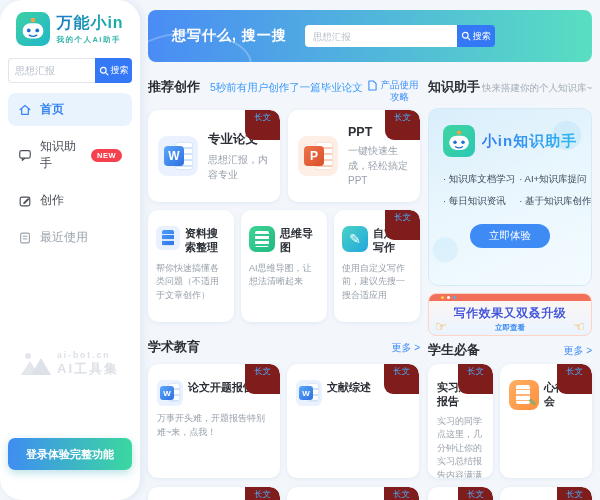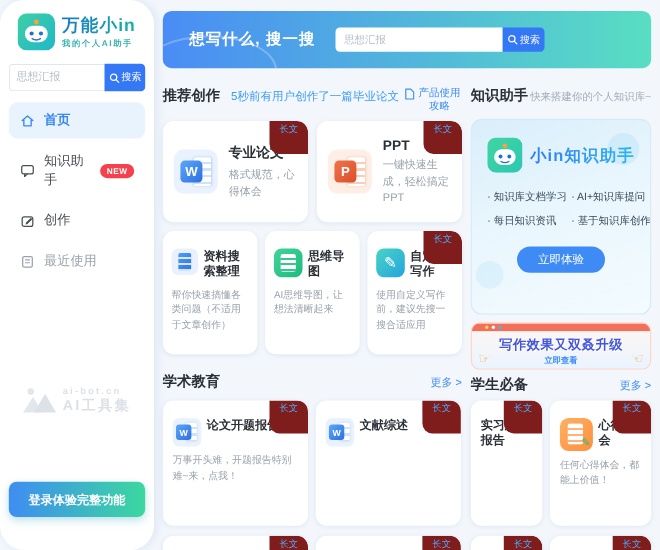--- a/index.html
+++ b/index.html
@@ -274,21 +274,21 @@
 
         <div class="row1">
           <div class="card">
             <span class="tag">长文</span>
             <span class="icon-word">
               <span class="iw-page"></span>
                 <span class="iw-w">W</span>
             </span>
             <span>
               <div class="c-title">专业论文</div>
-              <div class="c-desc">格式规范，心得体会</div>
+              <div class="c-desc">思想汇报，内容专业</div>
             </span>
           </div>
           <div class="card">
             <span class="tag">长文</span>
             <span class="icon-ppt">
               <span class="ip-page"></span>
                 <span class="ip-p">P</span>
             </span>
             <span>
               <div class="c-title">PPT</div>
@@ -408,31 +408,31 @@
         </div>
 
         <div class="sec-head" style="height:17px;margin-top:5px">
           <span class="sec-title">学生必备</span>
           <span class="more">更多 &gt;</span>
         </div>
         <div class="cards2 cardsB" style="margin-top:6px">
           <div class="card">
             <span class="tag">长文</span>
             <div class="c-title" style="font-size:11px;line-height:1.3">实习总结报告</div>
+            <div class="c-desc">实习的同学点这里，几分钟让你的实习总结报告内容满满</div>
           </div>
           <div class="card">
             <span class="tag">长文</span>
             <div class="mini-head">
               <span class="icon-note">
                 <span class="in-page"></span>
                   <span class="in-pen">✎</span>
               </span>
               <span class="c-title">心得体会</span>
             </div>
-            <div class="c-desc">任何心得体会，都能上价值！</div>
           </div>
         </div>
         <div class="partial-row pB">
           <div class="card">
             <span class="tag">长文</span>
           </div>
           <div class="card">
             <span class="tag">长文</span>
           </div>
         </div>

